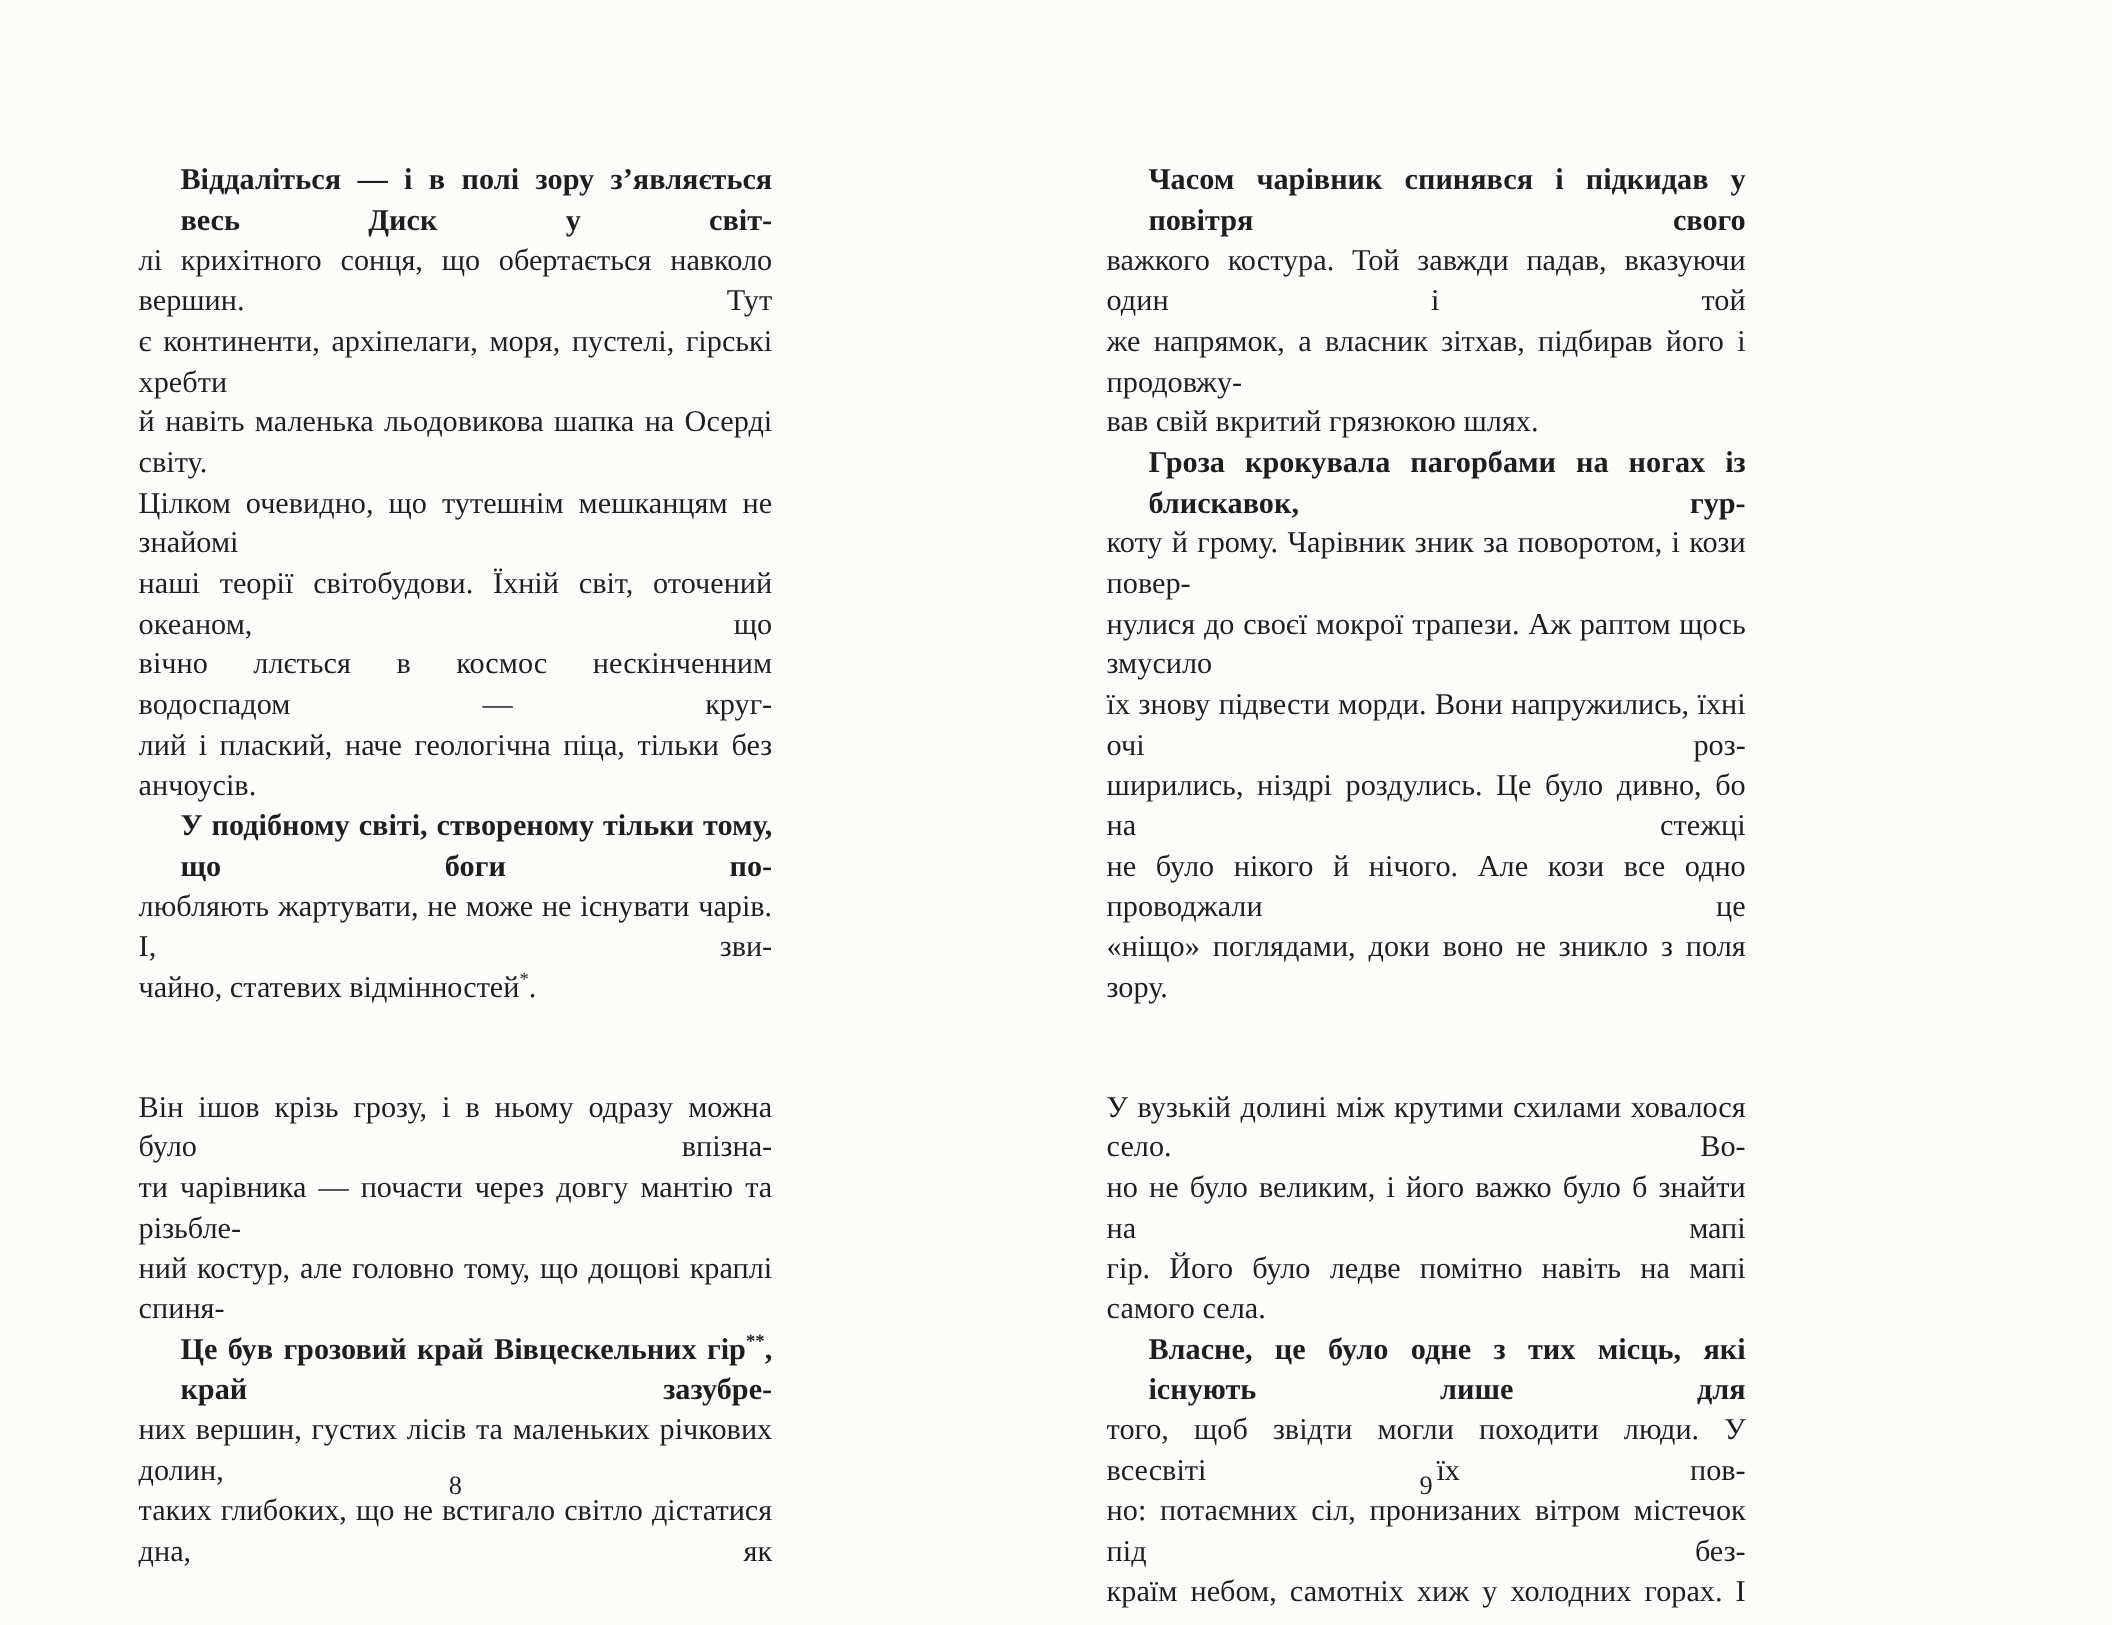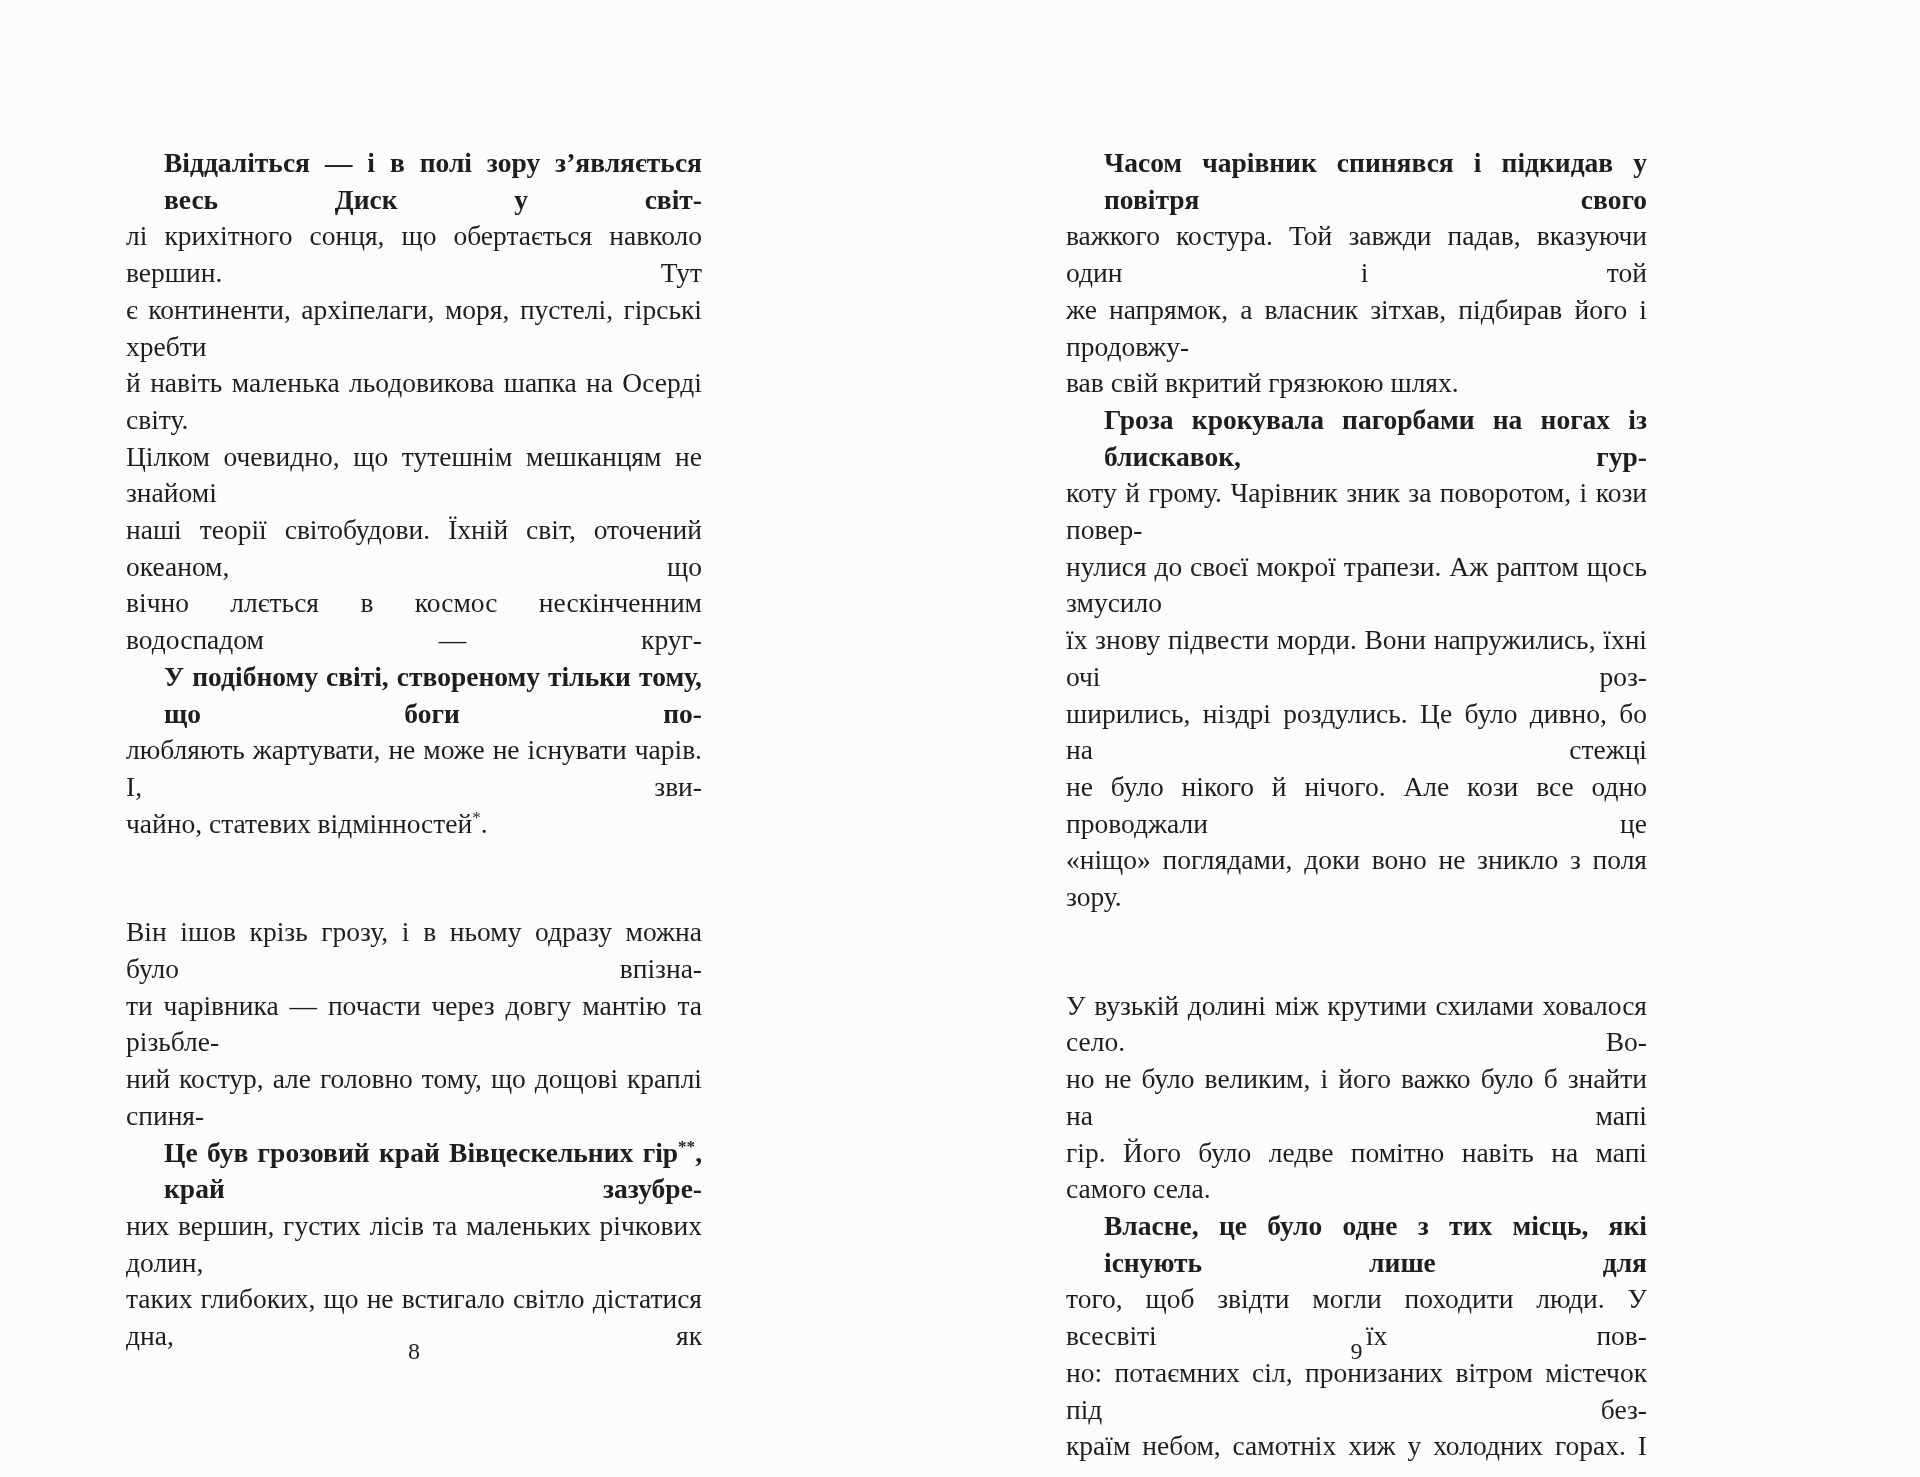--- a/index.html
+++ b/index.html
@@ -3,21 +3,21 @@
 <meta charset="utf-8">
 <style>
   html,body{margin:0;padding:0;}
   body{
     width:1920px;height:1477px;position:relative;overflow:hidden;
     background:#fcfcfa;color:#1e1e1e;
     font-family:"Liberation Serif","DejaVu Serif",serif;
   }
   .page{position:absolute;top:145px;}
   #page-left{left:126px;width:576px;height:1290px;}
-  #page-right{left:1066px;width:581px;height:1290px;}
+  #page-right{left:1006px;width:581px;height:1290px;}
   .line{
     font-size:27.5px;line-height:36.7px;
     text-align:justify;text-align-last:justify;
   }
   .line.last{text-align-last:left;}
   .line.indent{padding-left:38px;font-weight:bold;}
   .section-break{height:72px;}
   sup{font-size:62%;vertical-align:super;line-height:0;}
   .page-number{
     position:absolute;top:1193px;left:0;width:100%;
@@ -30,20 +30,21 @@
 <div class="page" id="page-left">
   <div>
       <div class="para">
         <div class="line indent">Віддаліться — і в полі зору з’являється весь Диск у світ-</div>
         <div class="line">лі крихітного сонця, що обертається навколо вершин. Тут</div>
         <div class="line">є континенти, архіпелаги, моря, пустелі, гірські хребти</div>
         <div class="line">й навіть маленька льодовикова шапка на Осерді світу.</div>
         <div class="line">Цілком очевидно, що тутешнім мешканцям не знайомі</div>
         <div class="line">наші теорії світобудови. Їхній світ, оточений океаном, що</div>
         <div class="line">вічно ллється в космос нескінченним водоспадом — круг-</div>
+        <div class="line last">лий і плаский, наче геологічна піца, тільки без анчоусів.</div>
       </div>
       <div class="para">
         <div class="line indent">У подібному світі, створеному тільки тому, що боги по-</div>
         <div class="line">любляють жартувати, не може не існувати чарів. І, зви-</div>
         <div class="line last">чайно, статевих відмінностей<sup>*</sup>.</div>
       </div>
       <div class="section-break"></div>
       <div class="para">
         <div class="line">Він ішов крізь грозу, і в ньому одразу можна було впізна-</div>
         <div class="line">ти чарівника — почасти через довгу мантію та різьбле-</div>

